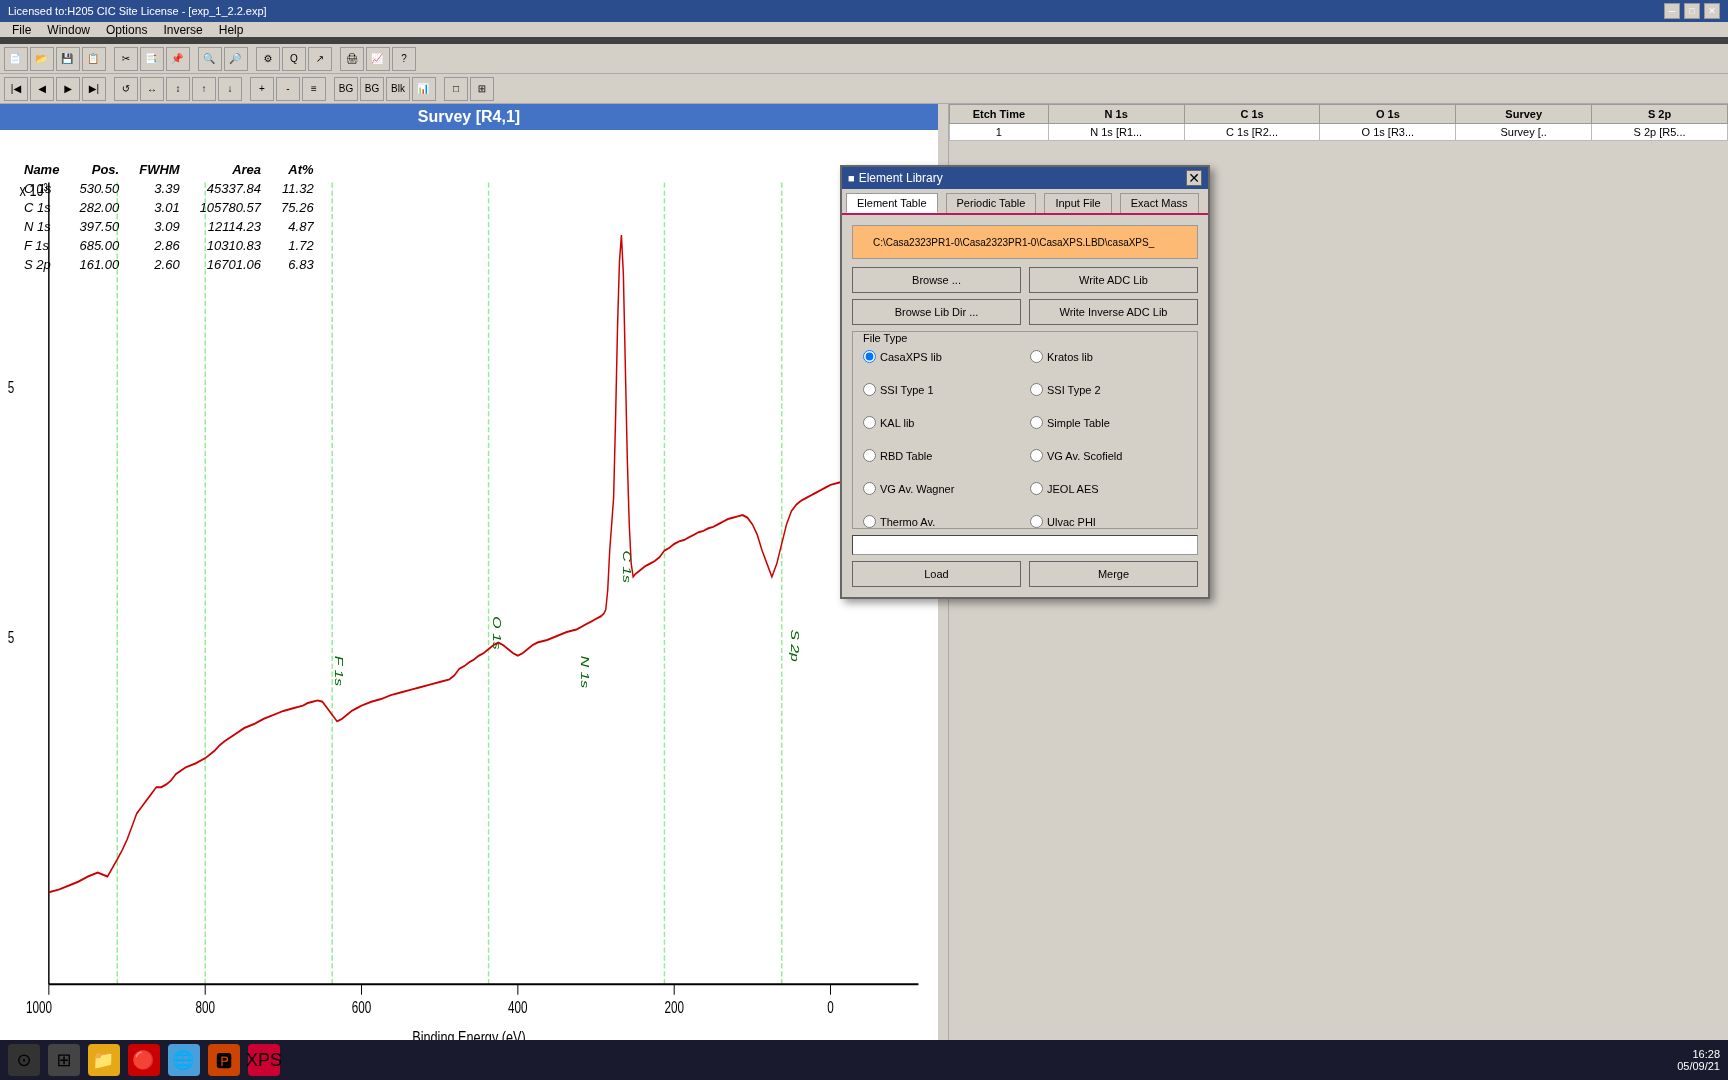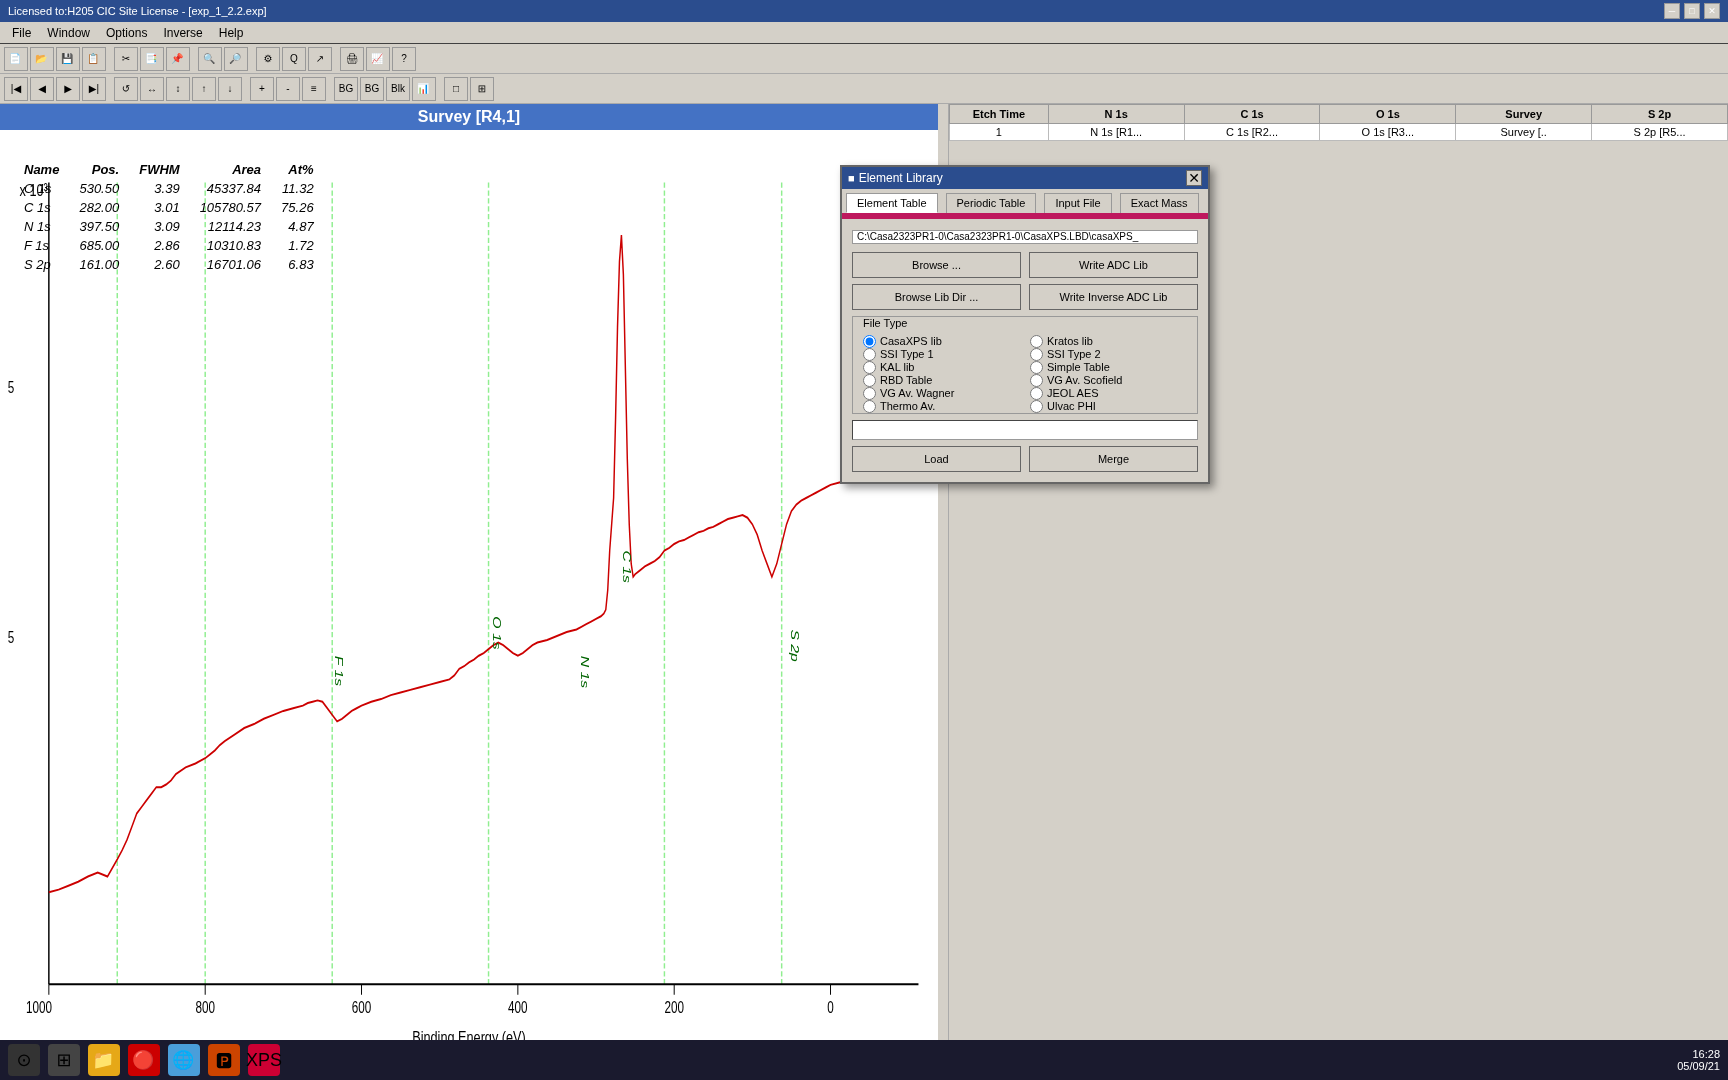--- a/index.html
+++ b/index.html
@@ -29,21 +29,21 @@
       cursor: pointer;
     }
 
     
     #menubar {
       background: #d4d0c8;
       height: 22px;
       display: flex;
       align-items: center;
       padding: 0 4px;
-      border-bottom: 1px solid #404040;
+      border-bottom: 7px solid #404040;
       font-size: 12px;
     }
     .menu-item {
       padding: 2px 8px;
       cursor: pointer;
     }
 
     
     .toolbar {
       background: #d4d0c8;
@@ -164,21 +164,21 @@
       cursor: pointer;
       font-size: 14px;
       width: 16px; height: 16px;
       display: flex; align-items: center; justify-content: center;
       background: #d4d0c8;
       color: black;
       border: 1px solid #666;
     }
     #el-tabs {
       display: flex;
-      border-bottom: 6px solid #be185d;
+      border-bottom: 2px solid #be185d;
       background: #d4d0c8;
       padding: 4px 4px 0 4px;
       gap: 8px;
     }
     .el-tab {
       padding: 3px 10px;
       border: 1px solid #999;
       border-bottom: none;
       background: #d4d0c8;
       cursor: pointer;
@@ -189,25 +189,25 @@
       border-bottom: 1px solid white;
       position: relative;
       z-index: 1;
     }
     #el-body {
       padding: 10px;
       background: #d4d0c8;
     }
     #el-path {
       width: 100%;
-      height: 14px;
+      height: 34px;
       border: 1px solid #999;
-      background: #ffffff;
+      background: #fdba74;
       font-size: 10px;
-      padding: 2px 4px;
+      padding: 2px 20px;
       margin-bottom: 8px;
     }
     .el-row {
       display: flex;
       gap: 8px;
       margin-bottom: 6px;
     }
     .el-btn {
       flex: 1;
       height: 26px;
@@ -225,21 +225,21 @@
       margin: 6px 0;
       background: #d4d0c8;
     }
     #file-type-label {
       font-size: 11px;
       margin-bottom: 6px;
     }
     .radio-grid {
       display: grid;
       grid-template-columns: 1fr 1fr;
-      gap: 0 10px;
+      gap: 20px 10px;
     }
     .radio-item {
       display: flex;
       align-items: center;
       gap: 4px;
       font-size: 11px;
       cursor: pointer;
     }
     .radio-item input[type=radio] {
       cursor: pointer;

